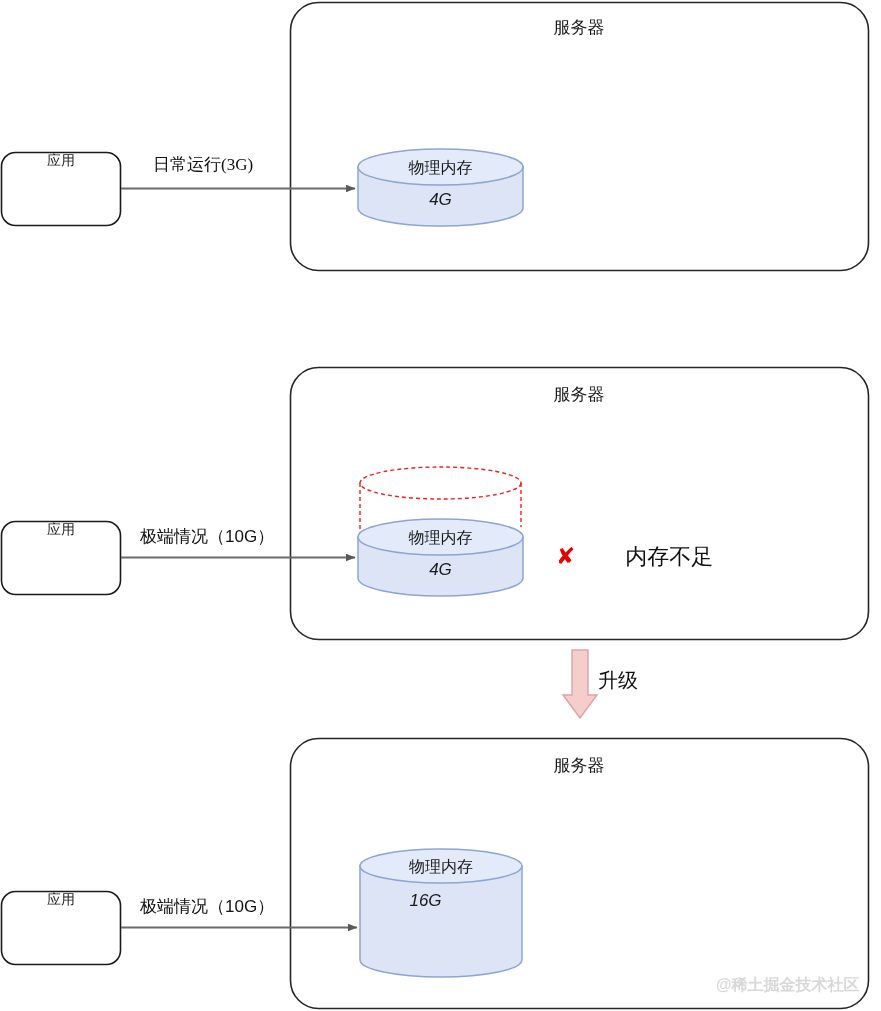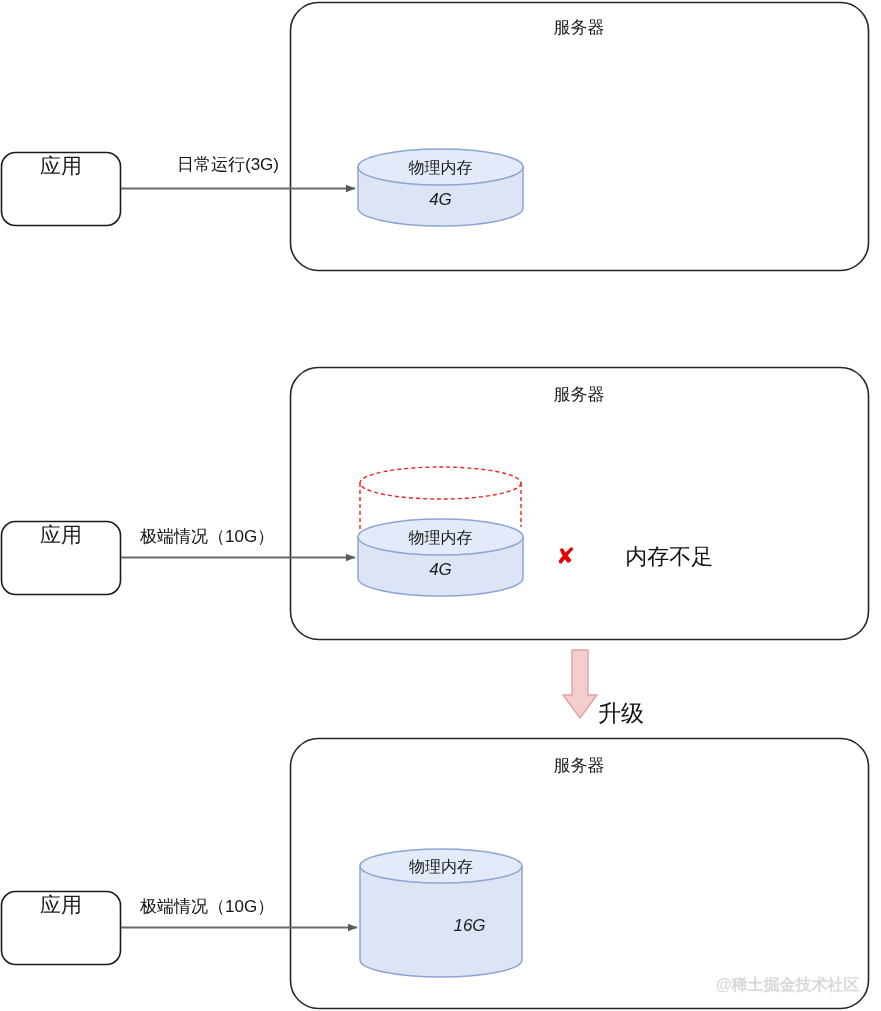--- a/index.html
+++ b/index.html
@@ -25,21 +25,21 @@
     width: 881px;
     height: 1011px;
   }
   .lbl {
     position: absolute;
     white-space: nowrap;
     line-height: 1;
     color: #111111;
   }
   .app-label {
-    font-size: 21px;
+    font-size: 14px;
     text-align: center;
   }
   .server-title {
     font-size: 17px;
     text-align: center;
   }
   .edge-label {
     font-size: 17px;
   }
   .cyl-top-label {
@@ -56,22 +56,21 @@
     color: #111111;
     letter-spacing: 0px;
     margin-left: 48px;
   }
   .alert-x {
     font-size: 23px;
     color: #e60000;
     font-weight: bold;
   }
   .upgrade-label {
-    font-size: 23px;
-    margin-top: 32px;
+    font-size: 20px;
   }
   .watermark {
     position: absolute;
     font-size: 16px;
     color: #d8d8d8;
     white-space: nowrap;
   }
   .centered-box-text {
     position: absolute;
     display: flex;
@@ -143,21 +142,21 @@
   </svg>
 
   <div class="centered-box-text" style="left:0px; top:152px; width:122px; height:74px;">
     <span class="app-label">应用</span>
   </div>
 
   <div class="centered-box-text" style="left:290px; top:16px; width:578px; height:24px;">
     <span class="server-title">服务器</span>
   </div>
 
-  <div class="lbl edge-label" style="left:177px; top:156px;">日常运行(3G)</div>
+  <div class="lbl edge-label" style="left:153px; top:156px;font-family:Liberation Serif, serif;">日常运行(3G)</div>
 
   <div class="centered-box-text" style="left:358px; top:158px; width:165px; height:21px;">
     <span class="cyl-top-label">物理内存</span>
   </div>
 
   <div class="centered-box-text" style="left:358px; top:190px; width:165px; height:22px;">
     <span class="cyl-val-label">4G</span>
   </div>
 
   <div class="centered-box-text" style="left:0px; top:521px; width:122px; height:74px;">
@@ -192,19 +191,19 @@
   <div class="centered-box-text" style="left:290px; top:754px; width:578px; height:24px;">
     <span class="server-title">服务器</span>
   </div>
 
   <div class="lbl edge-label" style="left:140px; top:898px;">极端情况（10G）</div>
 
   <div class="centered-box-text" style="left:360px; top:857px; width:162px; height:21px;">
     <span class="cyl-top-label">物理内存</span>
   </div>
 
-  <div class="centered-box-text" style="left:360px; top:916px; width:131px; height:22px;padding-left:44px;">
+  <div class="centered-box-text" style="left:360px; top:891px; width:131px; height:22px;">
     <span class="cyl-val-label">16G</span>
   </div>
 
   <div class="watermark" style="left:716px; top:975px;font-weight:bold;">@稀土掘金技术社区</div>
 
 </div>
 
 </body></html>

